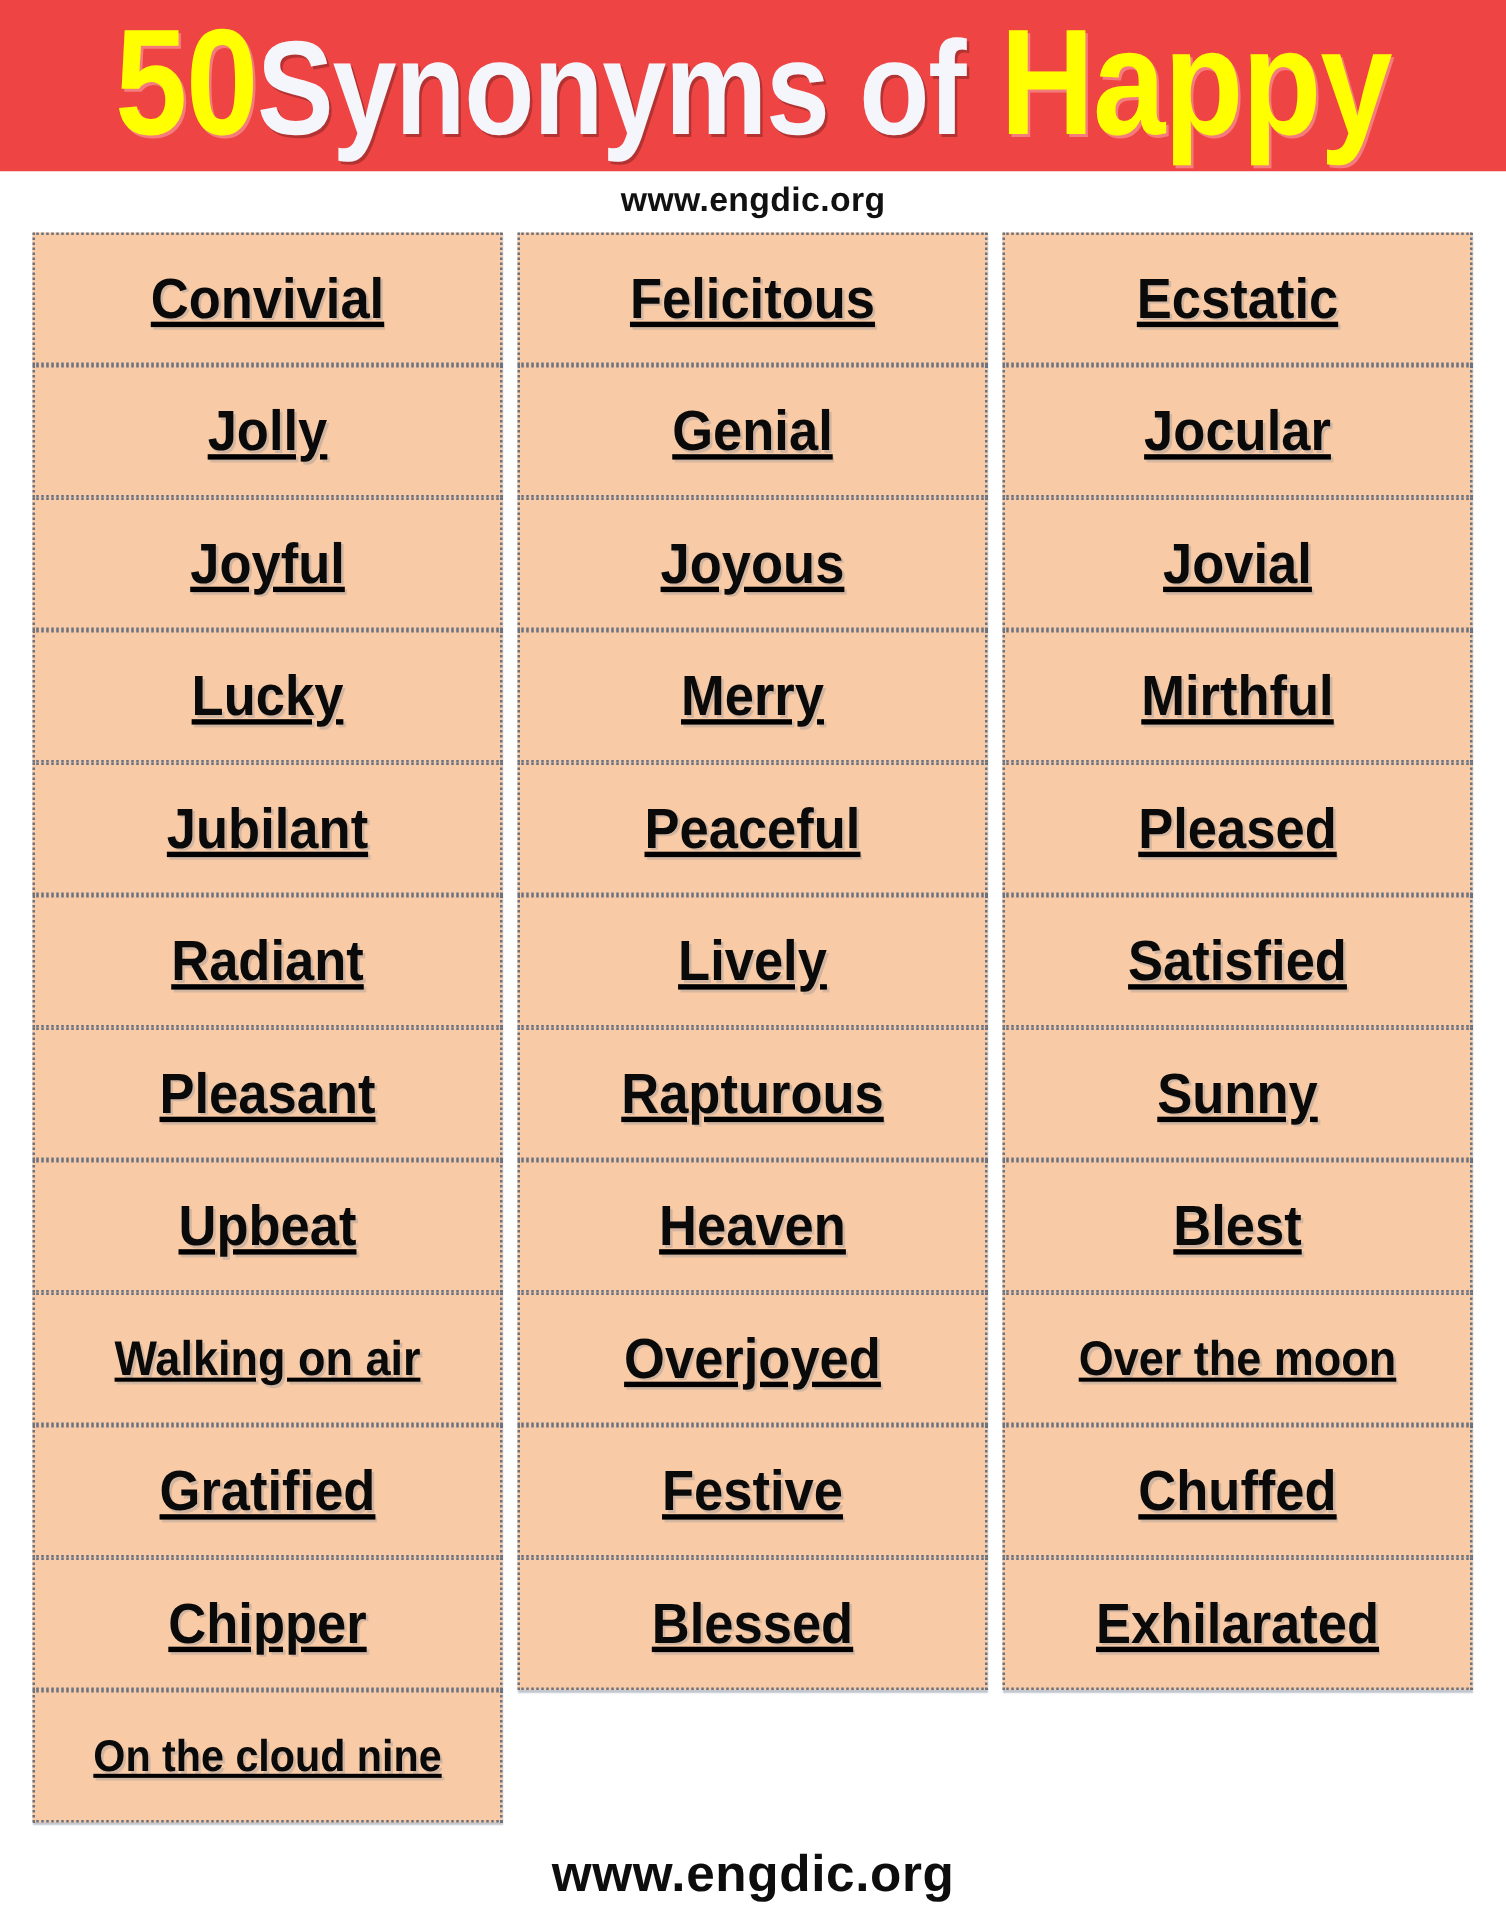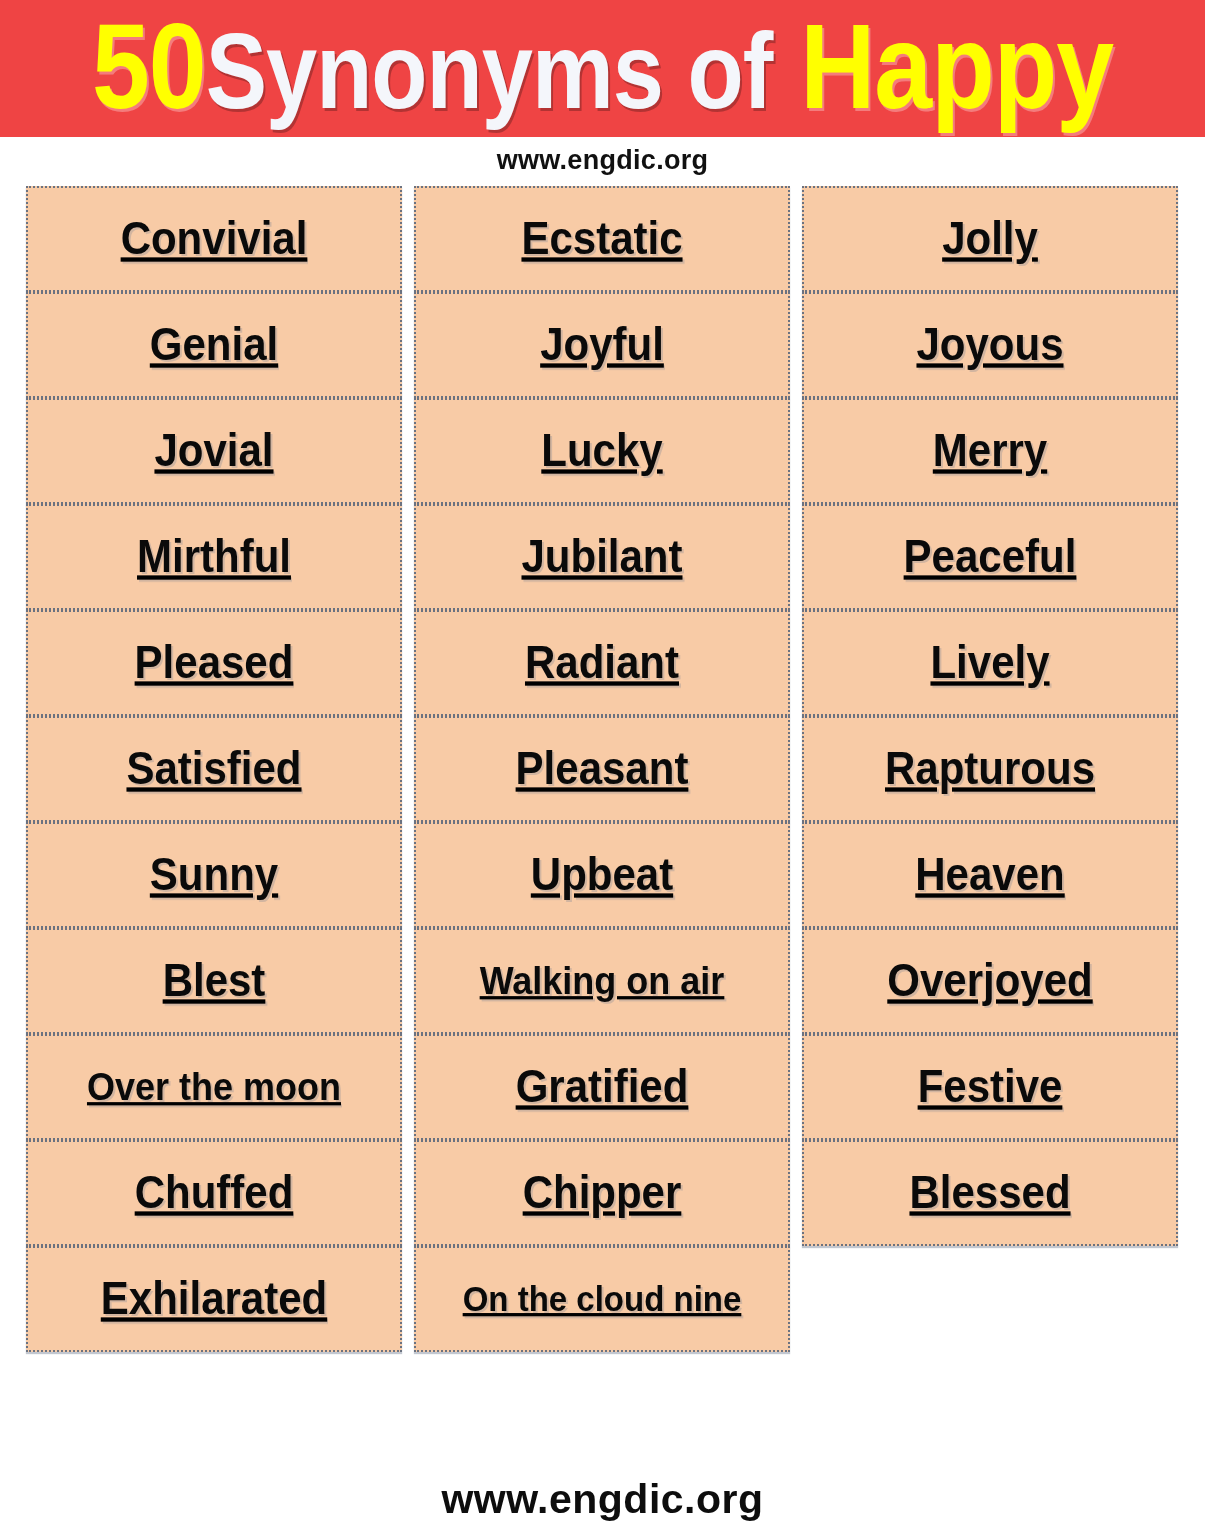--- a/index.html
+++ b/index.html
@@ -135,27 +135,33 @@
     </h1>
   </div>
 
   <div class="site-url-top">www.engdic.org</div>
 
   <div class="word-grid" id="word-grid">
       <div class="word-cell">
         <span class="word-label">Convivial</span>
       </div>
       <div class="word-cell">
+        <span class="word-label">Felicitous</span>
+      </div>
+      <div class="word-cell">
         <span class="word-label">Ecstatic</span>
       </div>
       <div class="word-cell">
         <span class="word-label">Jolly</span>
       </div>
       <div class="word-cell">
         <span class="word-label">Genial</span>
+      </div>
+      <div class="word-cell">
+        <span class="word-label">Jocular</span>
       </div>
       <div class="word-cell">
         <span class="word-label">Joyful</span>
       </div>
       <div class="word-cell">
         <span class="word-label">Joyous</span>
       </div>
       <div class="word-cell">
         <span class="word-label">Jovial</span>
       </div>

